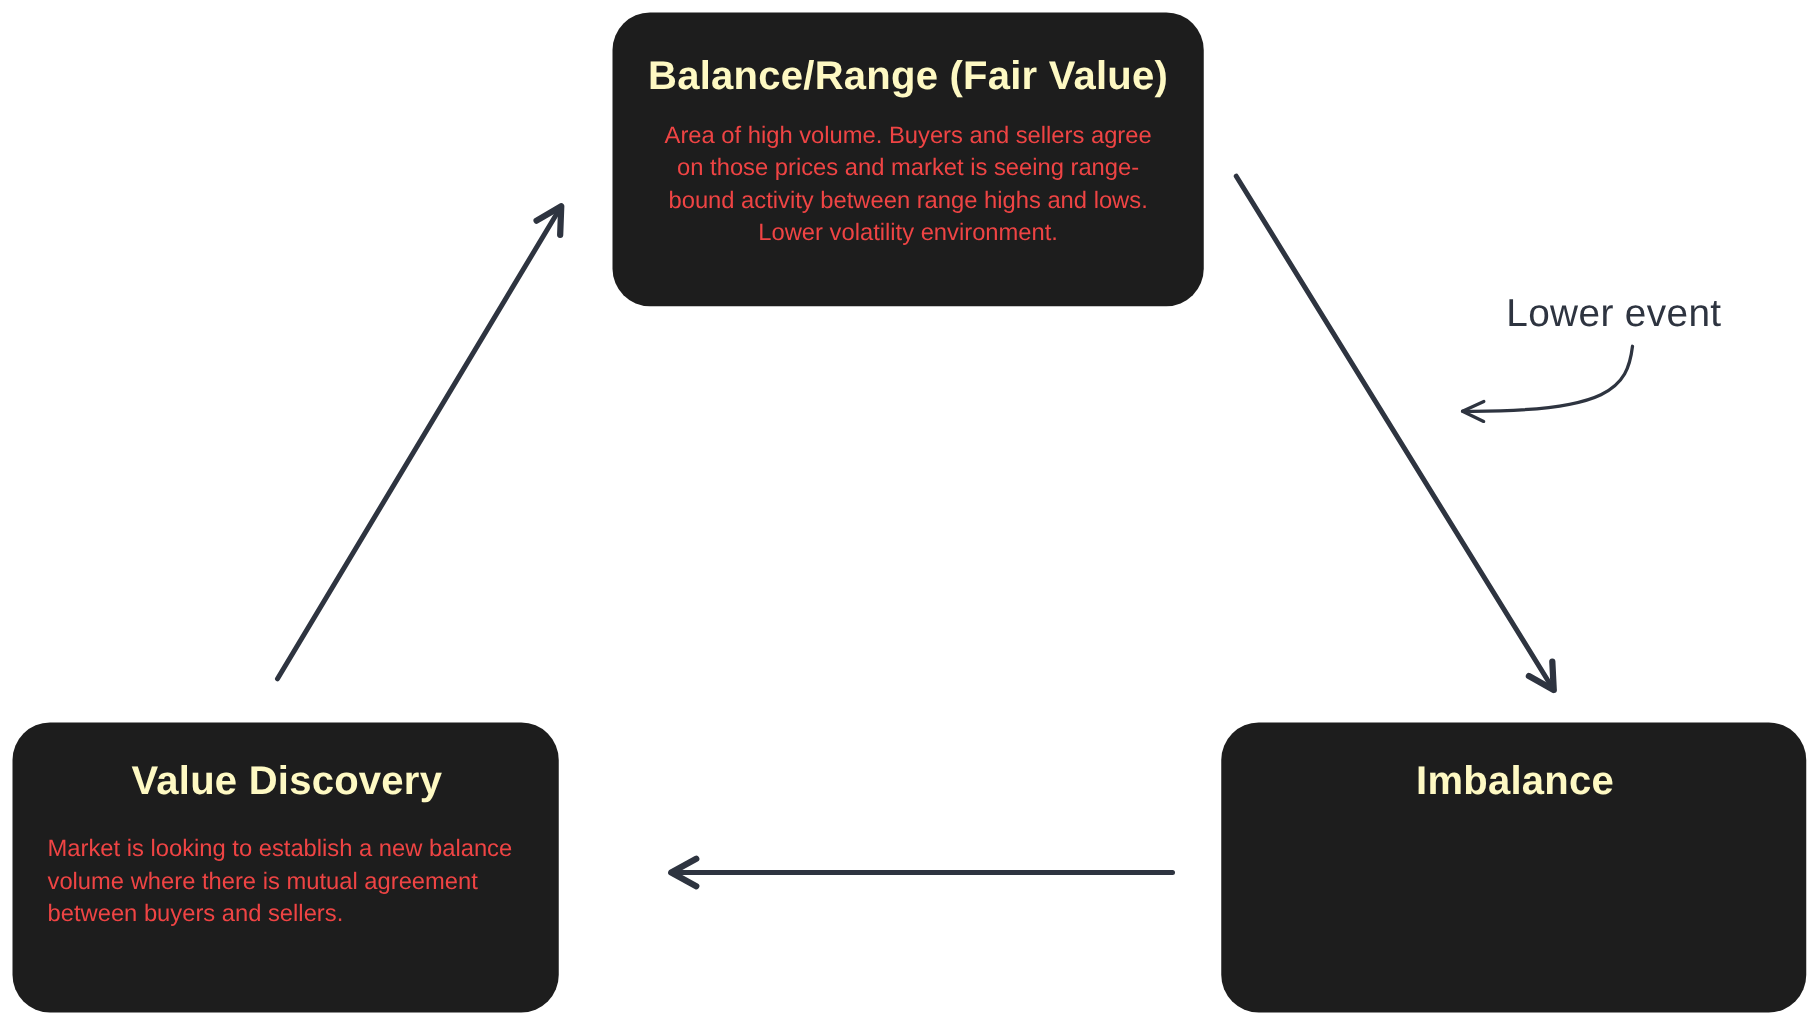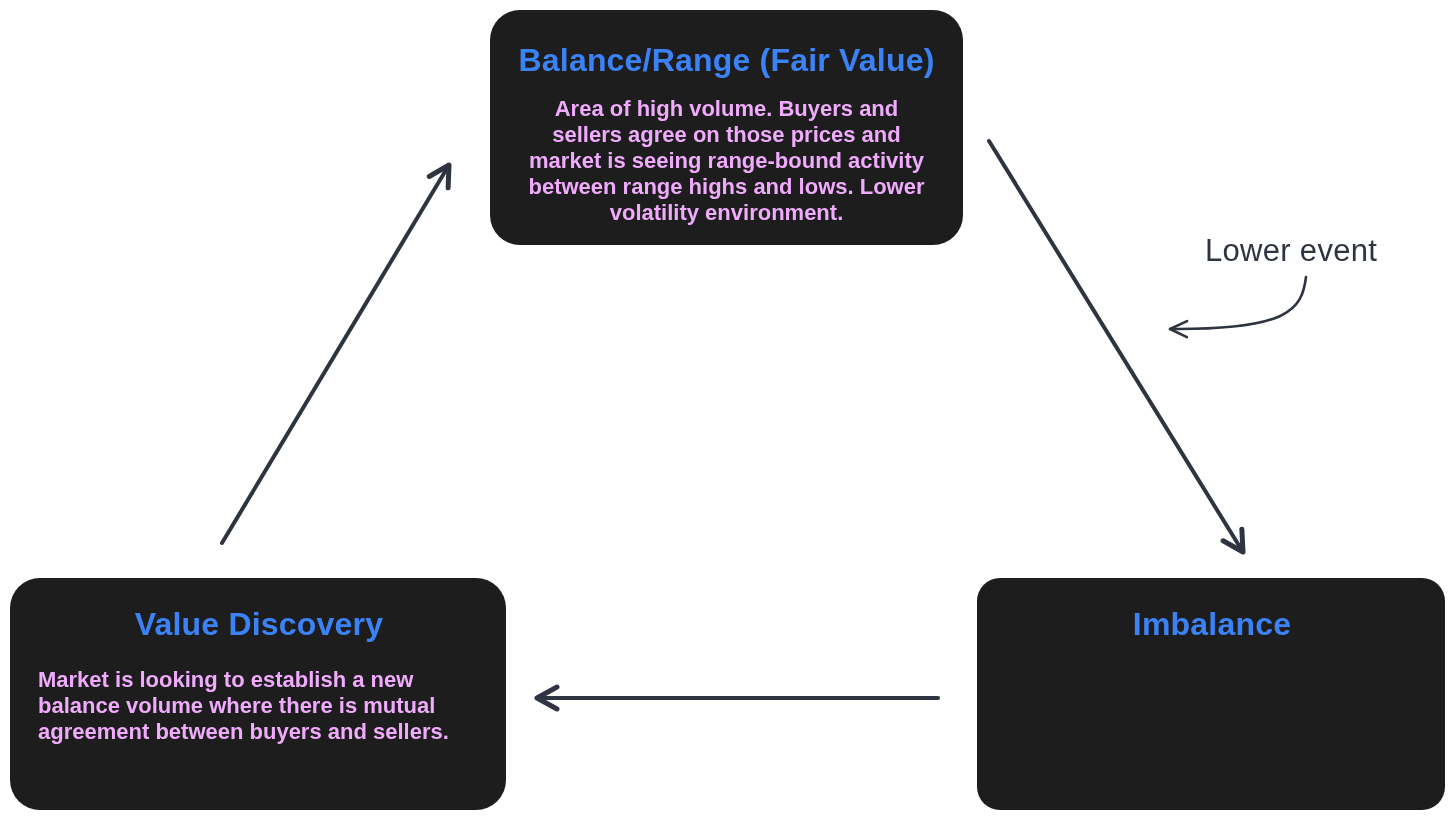--- a/index.html
+++ b/index.html
@@ -26,57 +26,56 @@
     background: #1d1d1d;
     color: #f7f7f7;
     border-radius: 30px;
   }
 
   .node-title {
     font-size: 32px;
     font-weight: 600;
     letter-spacing: 0.2px;
     text-align: center;
-    color: #3b82f6;
+    color: #fef9c3;
   }
 
   .node-body {
-    font-size: 22px;
+    font-size: 19px;
     line-height: 26px;
-    font-weight: 700;
-    color: #f0abfc;
+    font-weight: 400;
+    color: #ef4444;
   }
 
   
   .node-balance {
     left: 490px; top: 10px;
     width: 473px; height: 235px;
     padding-top: 32px;
   }
   .node-balance .node-title { margin-bottom: 17px; }
   .node-balance .node-body {
     width: 400px;
     margin: 0 auto;
     text-align: center;
   }
 
   
   .node-imbalance {
     left: 977px; top: 578px;
     width: 468px; height: 232px;
     padding: 28px 26px 4px 28px;
-    border-radius: 23px;
   }
   .node-imbalance .node-title { margin-bottom: 18px; }
   .node-imbalance .node-body { text-align: left; }
 
   
   .node-value {
     left: 10px; top: 578px;
-    width: 496px; height: 232px;
+    width: 437px; height: 232px;
     padding: 28px 26px 0 28px;
   }
   .node-value .node-title { margin-bottom: 24px; }
   .node-value .node-body { text-align: left; }
 
   .market-event-label {
     position: absolute;
     left: 1205px;
     top: 233px;
     font-size: 31px;

